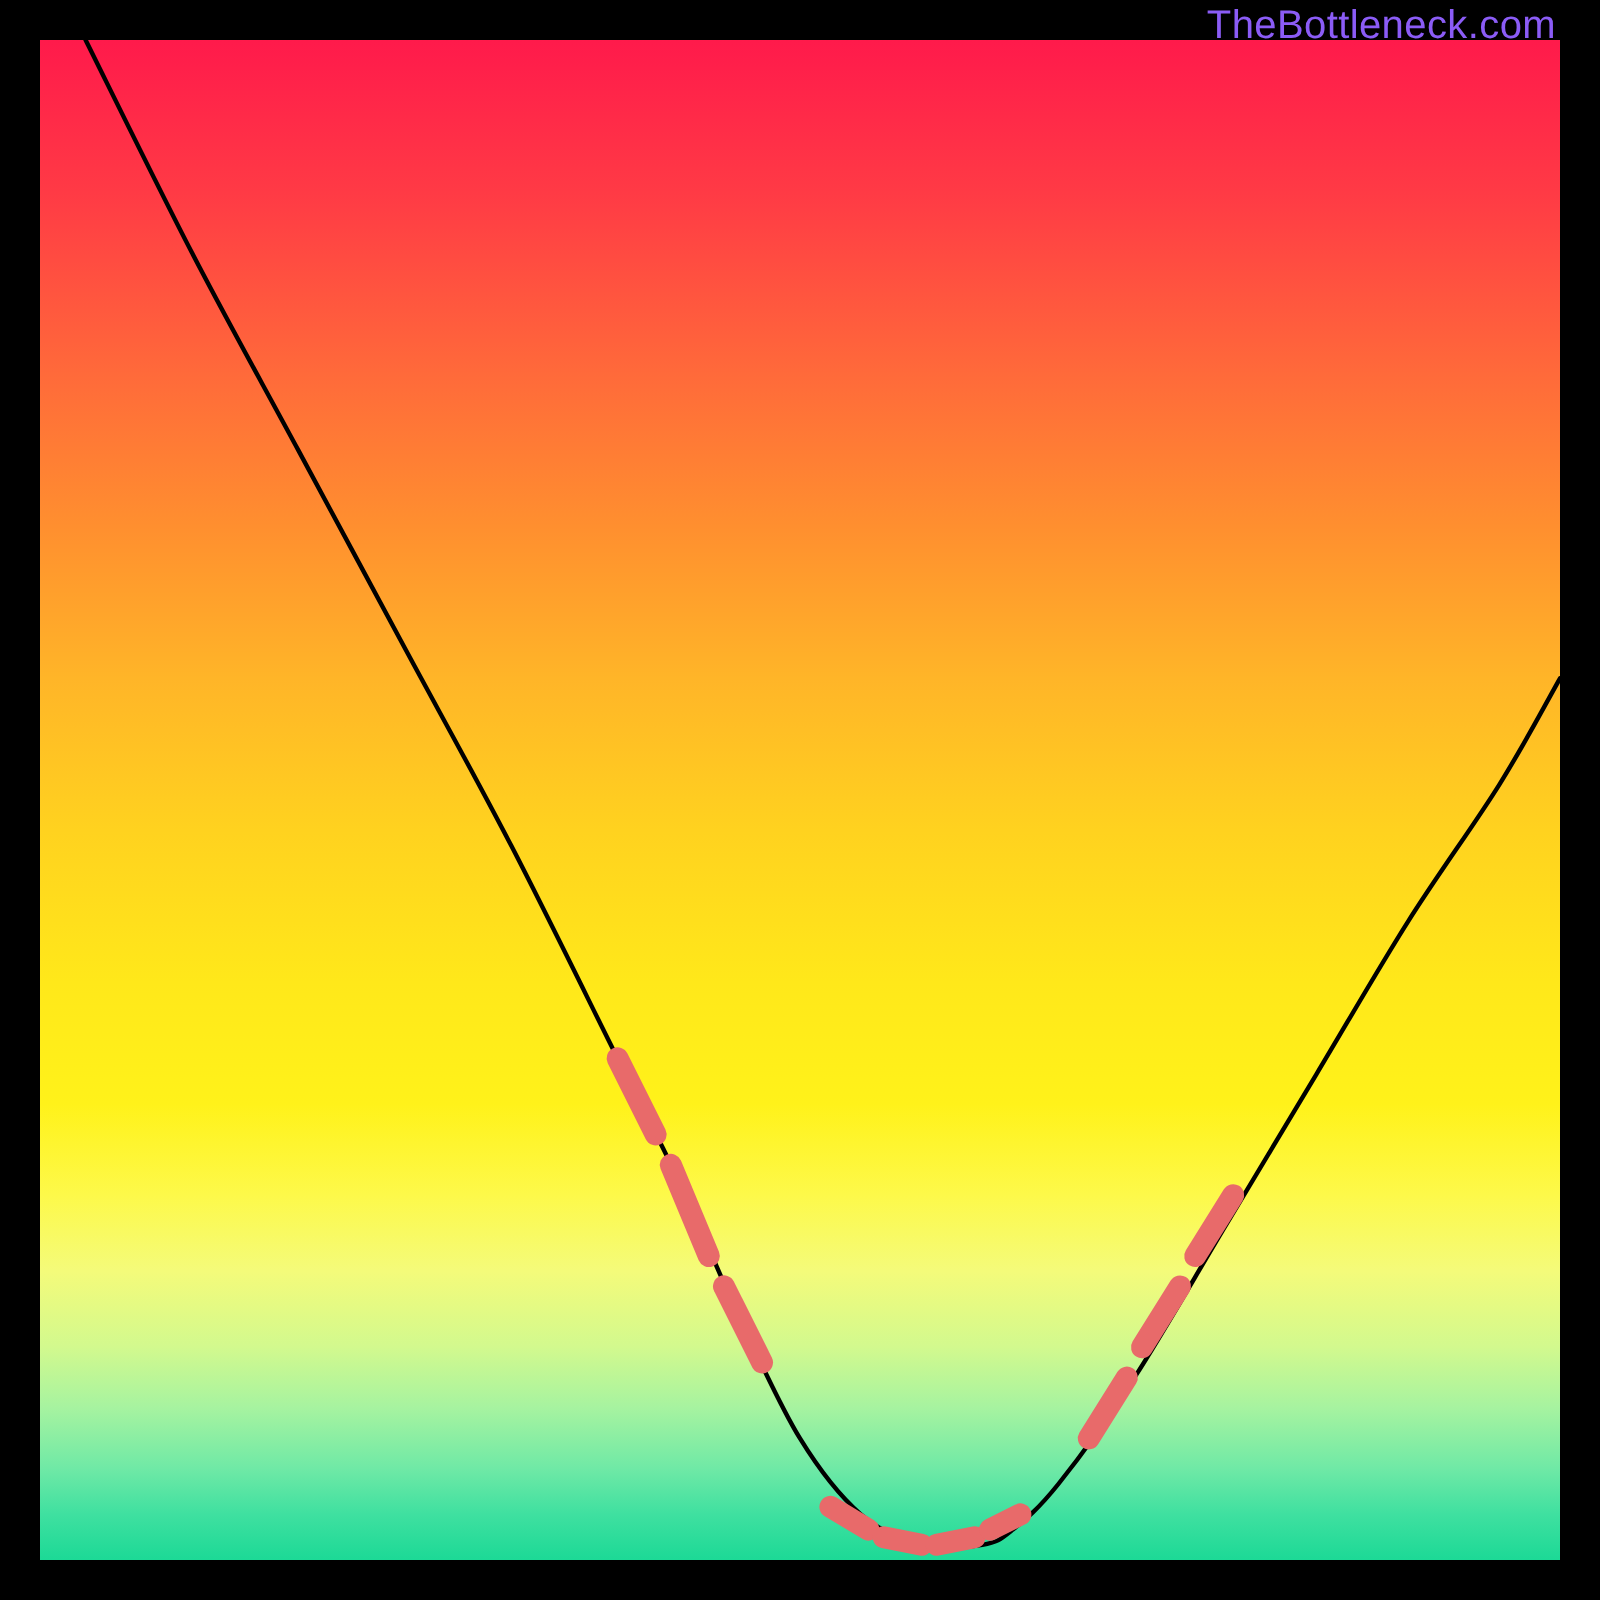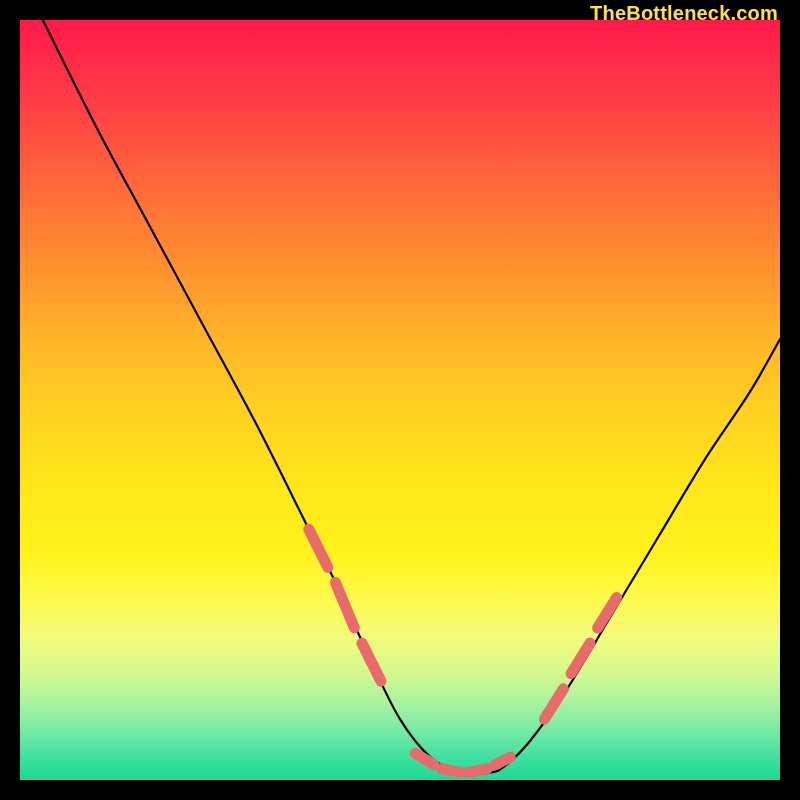--- a/index.html
+++ b/index.html
@@ -43,23 +43,23 @@
   }
   .plot-area svg {
     position: absolute;
     left: 0;
     top: 0;
   }
   .watermark {
     position: absolute;
     top: 2px;
     right: 22px;
-    color: #fde047;
+    color: #8b5cf6;
     font-size: 20px;
-    font-weight: 700;
+    font-weight: 400;
     letter-spacing: 0.2px;
     user-select: none;
   }
 </style>
 </head>
 <body>
 
 <div class="frame">
   <div class="plot-area">
     <svg id="plot-svg" width="760" height="760" viewBox="0 0 760 760">

